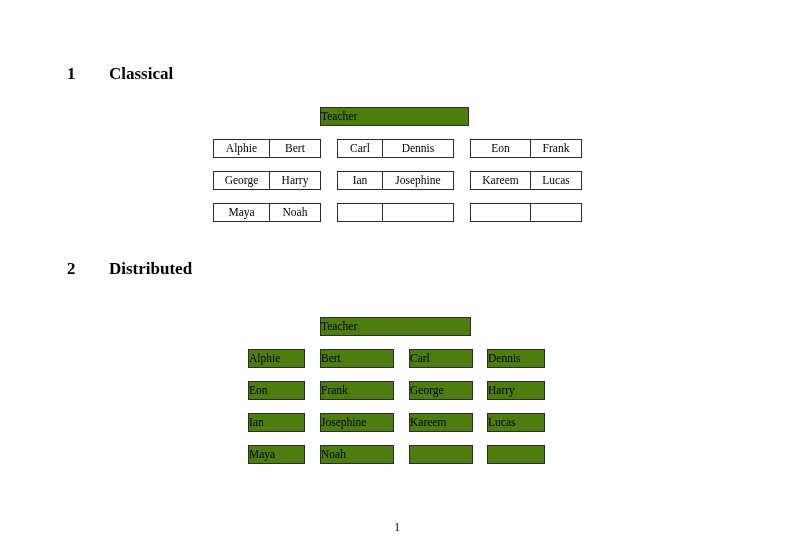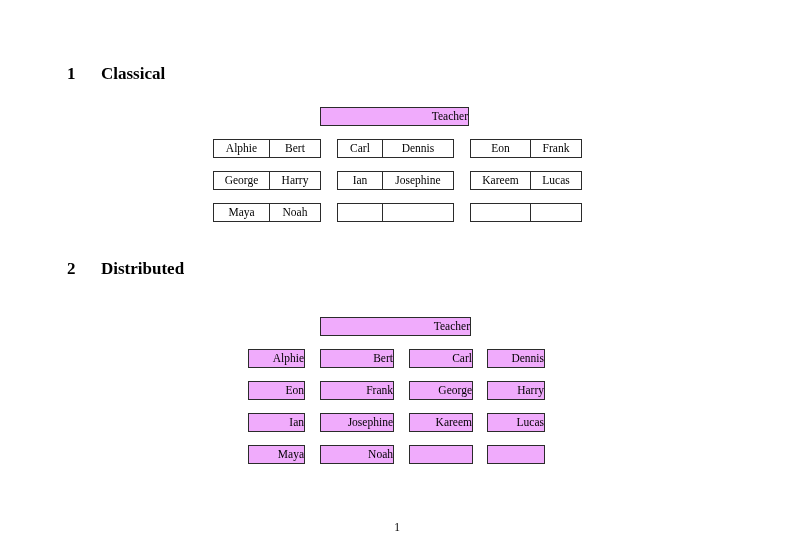--- a/index.html
+++ b/index.html
@@ -33,34 +33,35 @@
     font-weight: bold;
     line-height: 20px;
     white-space: nowrap;
   }
   .section-heading .sec-num {
     display: inline-block;
     width: 34px;
   }
   .section-heading .sec-title {
     display: inline-block;
+    margin-left: 8px;
   }
   #heading-classical   { top: 64px; }
   #heading-distributed { top: 259px; }
 
   
   .box {
     position: absolute;
     box-sizing: border-box;
     border: 1px solid #2b2b2b;
-    background: #f0abfc;
+    background: #4d7c0f;
     height: 19px;
     line-height: 17px;
     font-size: 11.5px;
-    text-align: right;
+    text-align: left;
     white-space: nowrap;
     overflow: hidden;
   }
 
   
   .teacher-box {
     height: 19px;
     line-height: 17px;
     font-size: 11.5px;
   }

